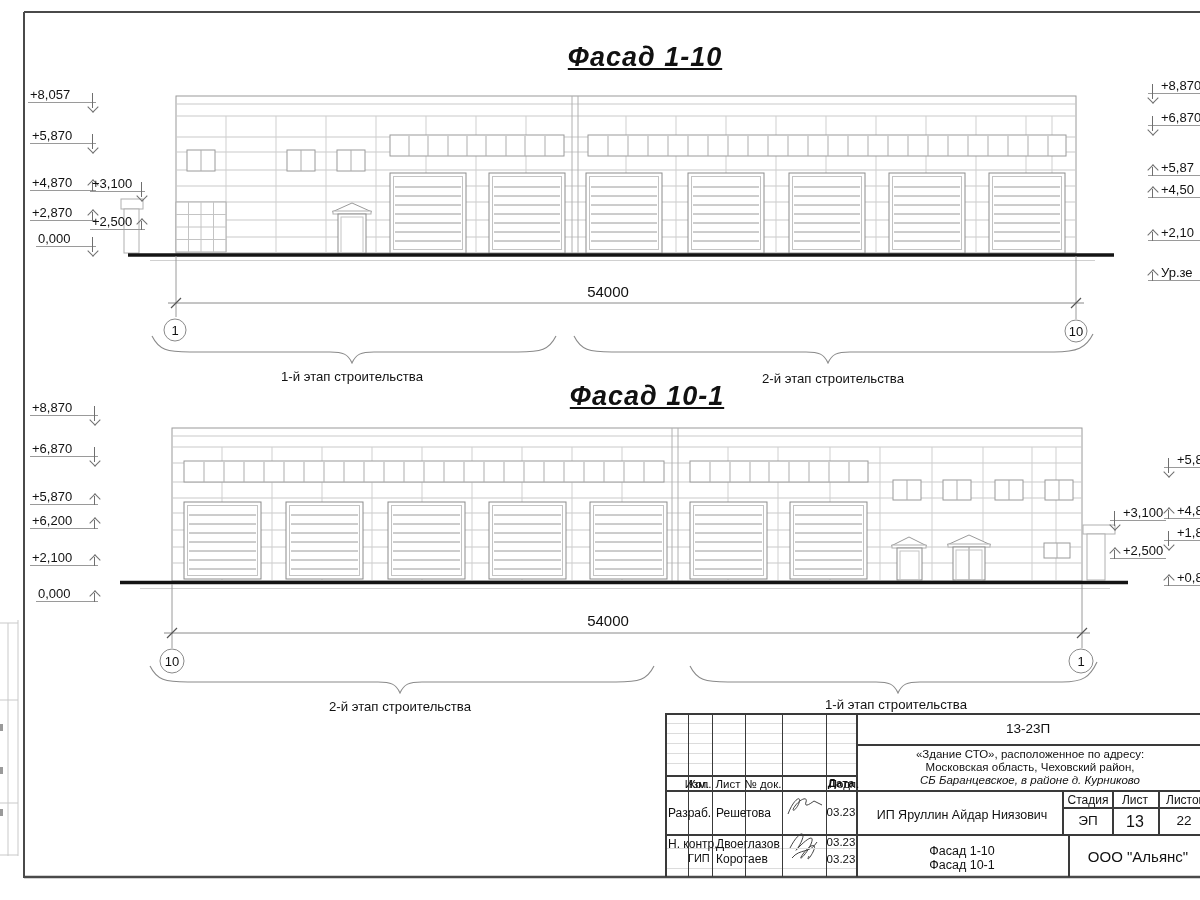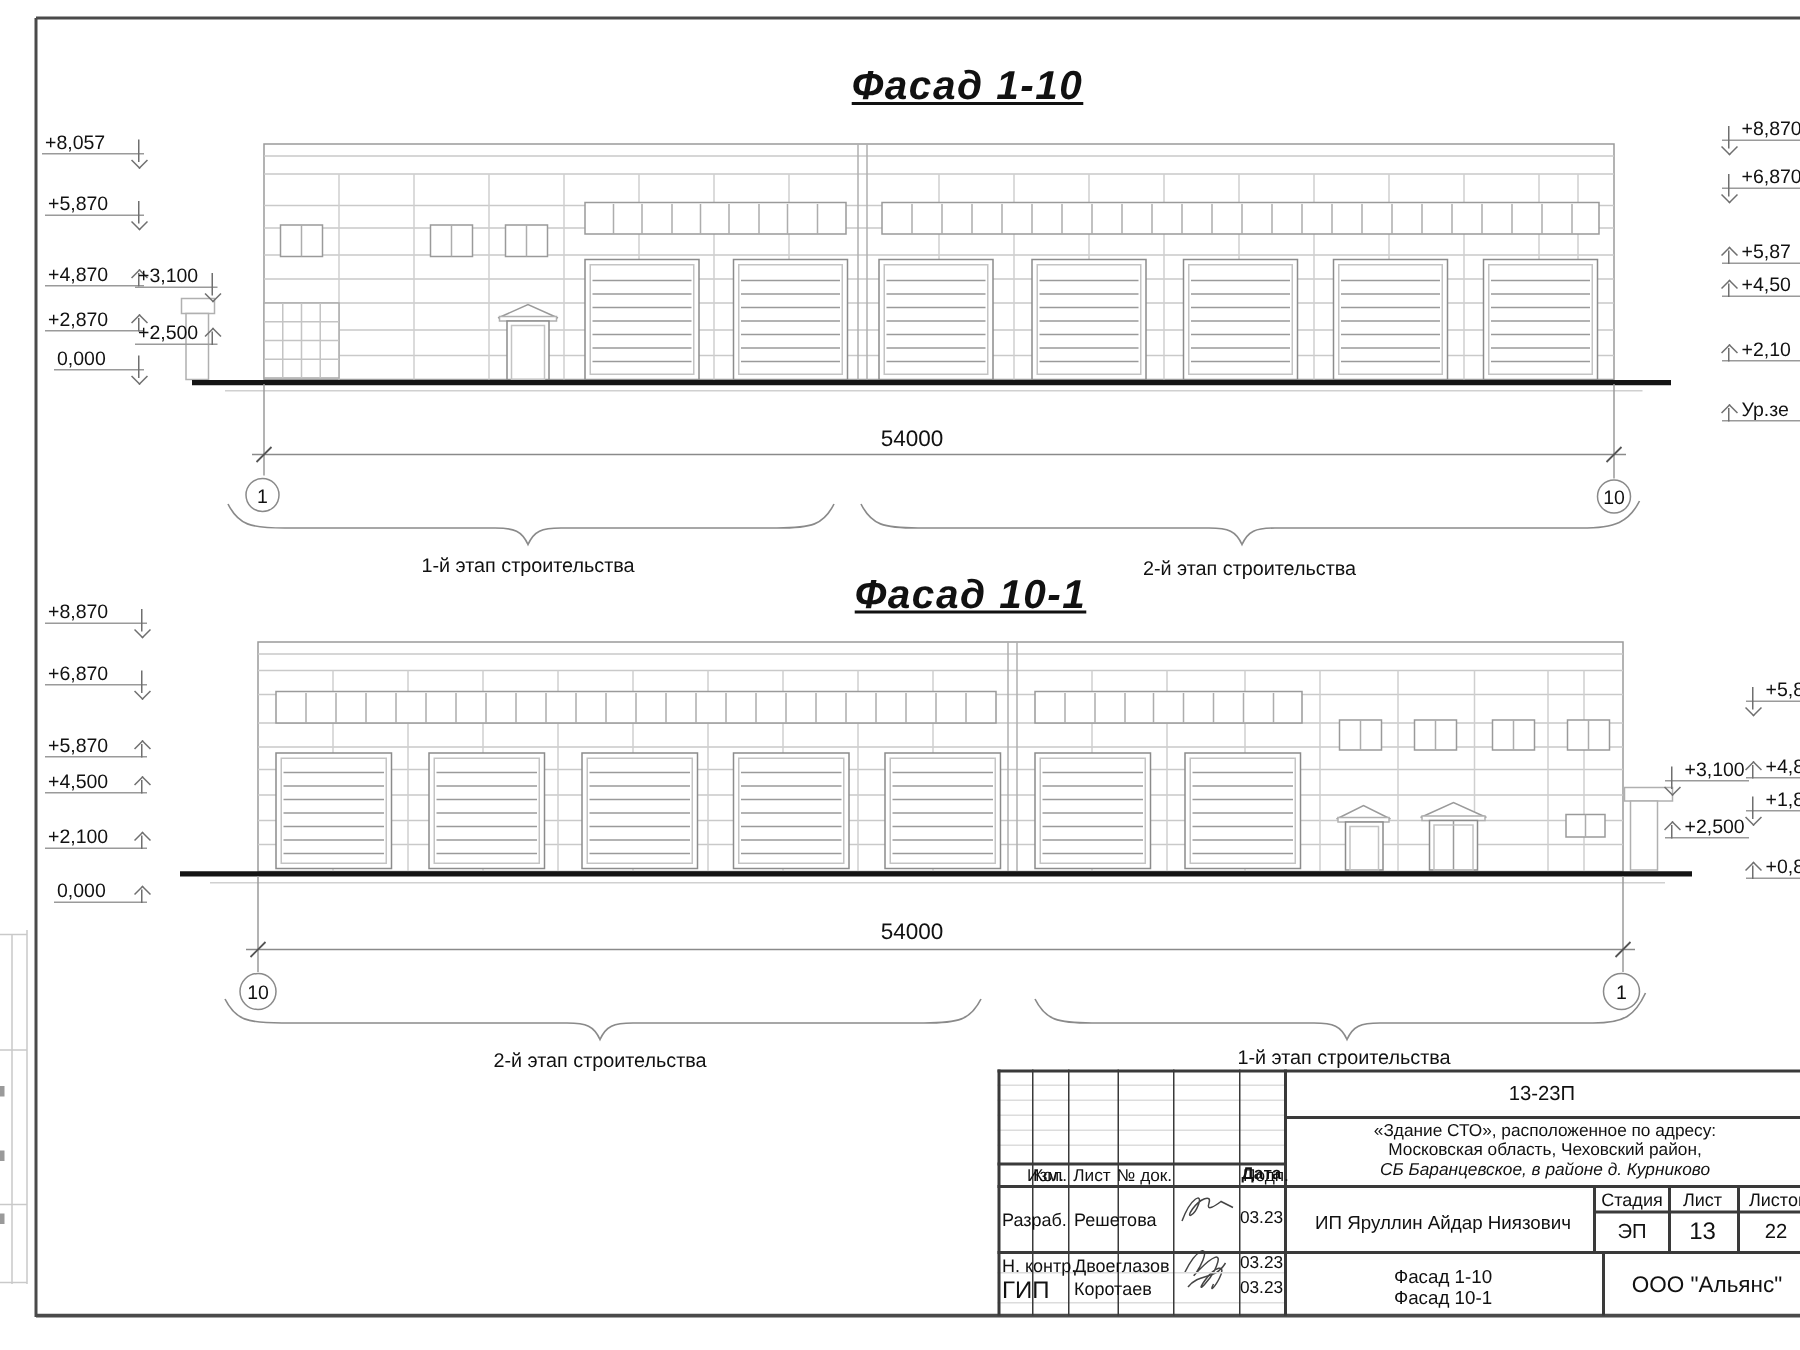--- a/index.html
+++ b/index.html
@@ -276,21 +276,21 @@
   </div>
 <div class="em down" style="left:30px;top:441px;width:68px;">
     <span class="lbl">+6,870</span>
     <span class="arr"></span>
   </div>
 <div class="em up" style="left:30px;top:489px;width:68px;">
     <span class="lbl">+5,870</span>
     <span class="arr"></span>
   </div>
 <div class="em up" style="left:30px;top:513px;width:68px;">
-    <span class="lbl">+4,500</span>
+    <span class="lbl">+6,200</span>
     <span class="arr"></span>
   </div>
 <div class="em up" style="left:30px;top:550px;width:68px;">
     <span class="lbl">+2,100</span>
     <span class="arr"></span>
   </div>
 <div class="em up" style="left:36px;top:586px;width:62px;">
     <span class="lbl">0,000</span>
     <span class="arr"></span>
   </div>
@@ -355,21 +355,21 @@
   <span class="t tc" style="left:763px;top:778px;font-size:11.5px;">№ док.</span>
   <span class="t tc" style="left:804px;top:778px;font-size:11.5px;margin-left:40px;">Подп.</span>
   <span class="t tc" style="left:841px;top:777px;font-size:11.5px;font-weight:bold;">Дата</span>
 
   <span class="t" style="left:668px;top:806px;font-size:12px;">Разраб.</span>
   <span class="t" style="left:716px;top:806px;font-size:12px;">Решетова</span>
   <span class="t tc" style="left:841px;top:806px;font-size:11.5px;">03.23</span>
   <span class="t" style="left:668px;top:837px;font-size:12px;">Н. контр.</span>
   <span class="t" style="left:716px;top:837px;font-size:12px;">Двоеглазов</span>
   <span class="t tc" style="left:841px;top:836px;font-size:11.5px;">03.23</span>
-  <span class="t" style="left:668px;top:852px;font-size:16px;">ГИП</span>
+  <span class="t" style="left:668px;top:852px;font-size:11px;padding-left:20px;">ГИП</span>
   <span class="t" style="left:716px;top:852px;font-size:12px;">Коротаев</span>
   <span class="t tc" style="left:841px;top:853px;font-size:11.5px;">03.23</span>
 
   <span class="t tc" style="left:1028px;top:721px;font-size:13.5px;">13-23П</span>
   <span class="t tc" style="left:1030px;top:748px;font-size:11.5px;">«Здание СТО», расположенное по адресу:</span>
   <span class="t tc" style="left:1030px;top:761px;font-size:11.5px;">Московская область, Чеховский район,</span>
   <span class="t tc" style="left:1030px;top:774px;font-size:11.5px;font-style:italic;">СБ Баранцевское, в районе д. Курниково</span>
   <span class="t tc" style="left:962px;top:808px;font-size:12.5px;">ИП Яруллин Айдар Ниязович</span>
 
   <span class="t tc" style="left:1088px;top:793px;font-size:12px;">Стадия</span>

